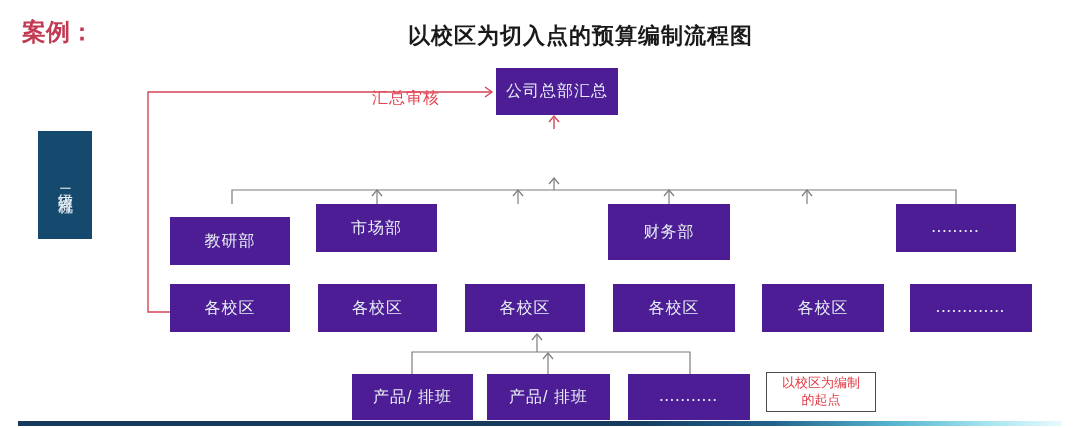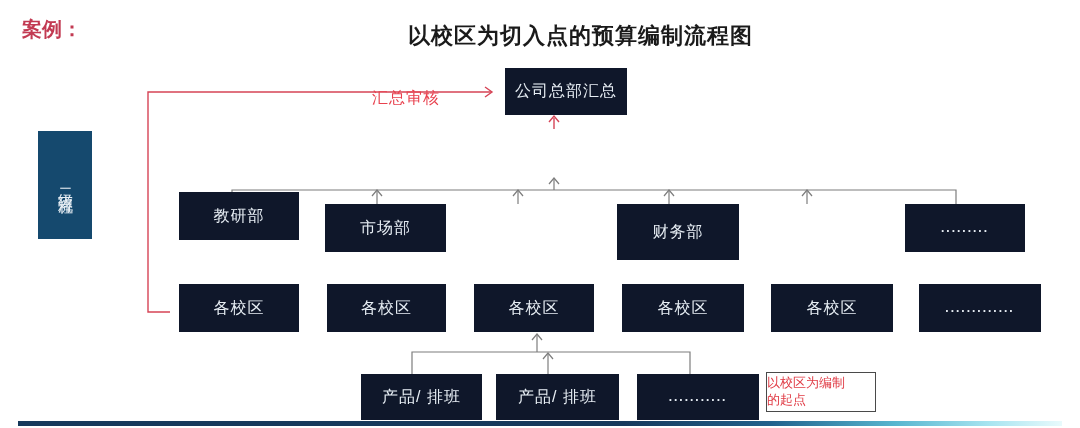--- a/index.html
+++ b/index.html
@@ -1,45 +1,45 @@
 <!DOCTYPE html>
 <html><head>
 <meta charset="utf-8">
 <style>
   html,body{margin:0;padding:0;background:#ffffff;}
   #canvas{
     position:relative;width:1080px;height:428px;background:#ffffff;overflow:hidden;
     font-family:"Liberation Sans","DejaVu Sans",sans-serif;
   }
   .case-label{
-    position:absolute;left:22px;top:16px;font-size:20px;font-weight:bold;color:#c23a52;
+    position:absolute;left:22px;top:16px;font-size:24px;font-weight:bold;color:#c23a52;
   }
   .main-title{
     position:absolute;left:408px;top:21px;font-size:22px;font-weight:bold;color:#1a1a1a;
     letter-spacing:1px;
   }
   .node{
-    position:absolute;background:#0f172a;color:#e7eef4;display:flex;align-items:center;
-    justify-content:center;font-size:16px;letter-spacing:1px;box-sizing:border-box;margin-left:9px;
+    position:absolute;background:#4c1d95;color:#e7eef4;display:flex;align-items:center;
+    justify-content:center;font-size:16px;letter-spacing:1px;box-sizing:border-box;
   }
   .node.dots{font-size:12px;font-weight:bold;letter-spacing:2px;}
   .side-box{
     position:absolute;left:38px;top:131px;width:54px;height:108px;background:#15496e;
     color:#e7eef4;display:flex;align-items:center;justify-content:center;
   }
   .side-box .vtext{
     writing-mode:vertical-rl;text-orientation:upright;font-size:15px;letter-spacing:4px;
   }
   .flow-note{
     position:absolute;left:372px;top:88px;font-size:16px;color:#e8414e;letter-spacing:1px;
   }
   .start-note{
     position:absolute;left:766px;top:372px;width:110px;height:40px;background:#ffffff;
     border:1px solid #4a4a4a;color:#e03a44;font-size:13px;display:flex;flex-direction:column;
-    align-items:flex-start;justify-content:center;line-height:1.3;box-sizing:border-box;
+    align-items:center;justify-content:center;line-height:1.3;box-sizing:border-box;
   }
   svg.wires{position:absolute;left:0;top:0;pointer-events:none;}
   .footer-bar{
     position:absolute;left:18px;top:421px;width:1044px;height:5px;
     background:linear-gradient(to right,#16395c 0%,#16395c 58%,#21618c 72%,#57b6cf 84%,#a7e4f0 93%,#e8fafc 100%);
   }
 </style>
 </head>
 <body>
 
@@ -83,21 +83,21 @@
   </svg>
 
   <div class="flow-note">汇总审核</div>
 
   <div class="side-box">
     <span class="vtext">二级流程</span>
   </div>
 
   <div class="node" style="left:496px;top:68px;width:122px;height:47px;">公司总部汇总</div>
 
-  <div class="node" style="left:170px;top:192px;width:120px;height:48px;">教研部</div>
+  <div class="node" style="left:170px;top:217px;width:120px;height:48px;">教研部</div>
   <div class="node" style="left:316px;top:204px;width:121px;height:48px;">市场部</div>
   <div class="node" style="left:608px;top:204px;width:122px;height:56px;text-align:right;">财务部</div>
   <div class="node dots" style="left:896px;top:204px;width:120px;height:48px;">.........</div>
 
   <div class="node" style="left:170px;top:284px;width:120px;height:48px;">各校区</div>
   <div class="node" style="left:318px;top:284px;width:119px;height:48px;">各校区</div>
   <div class="node" style="left:465px;top:284px;width:120px;height:48px;">各校区</div>
   <div class="node" style="left:613px;top:284px;width:122px;height:48px;">各校区</div>
   <div class="node" style="left:762px;top:284px;width:122px;height:48px;">各校区</div>
   <div class="node dots" style="left:910px;top:284px;width:122px;height:48px;">.............</div>

